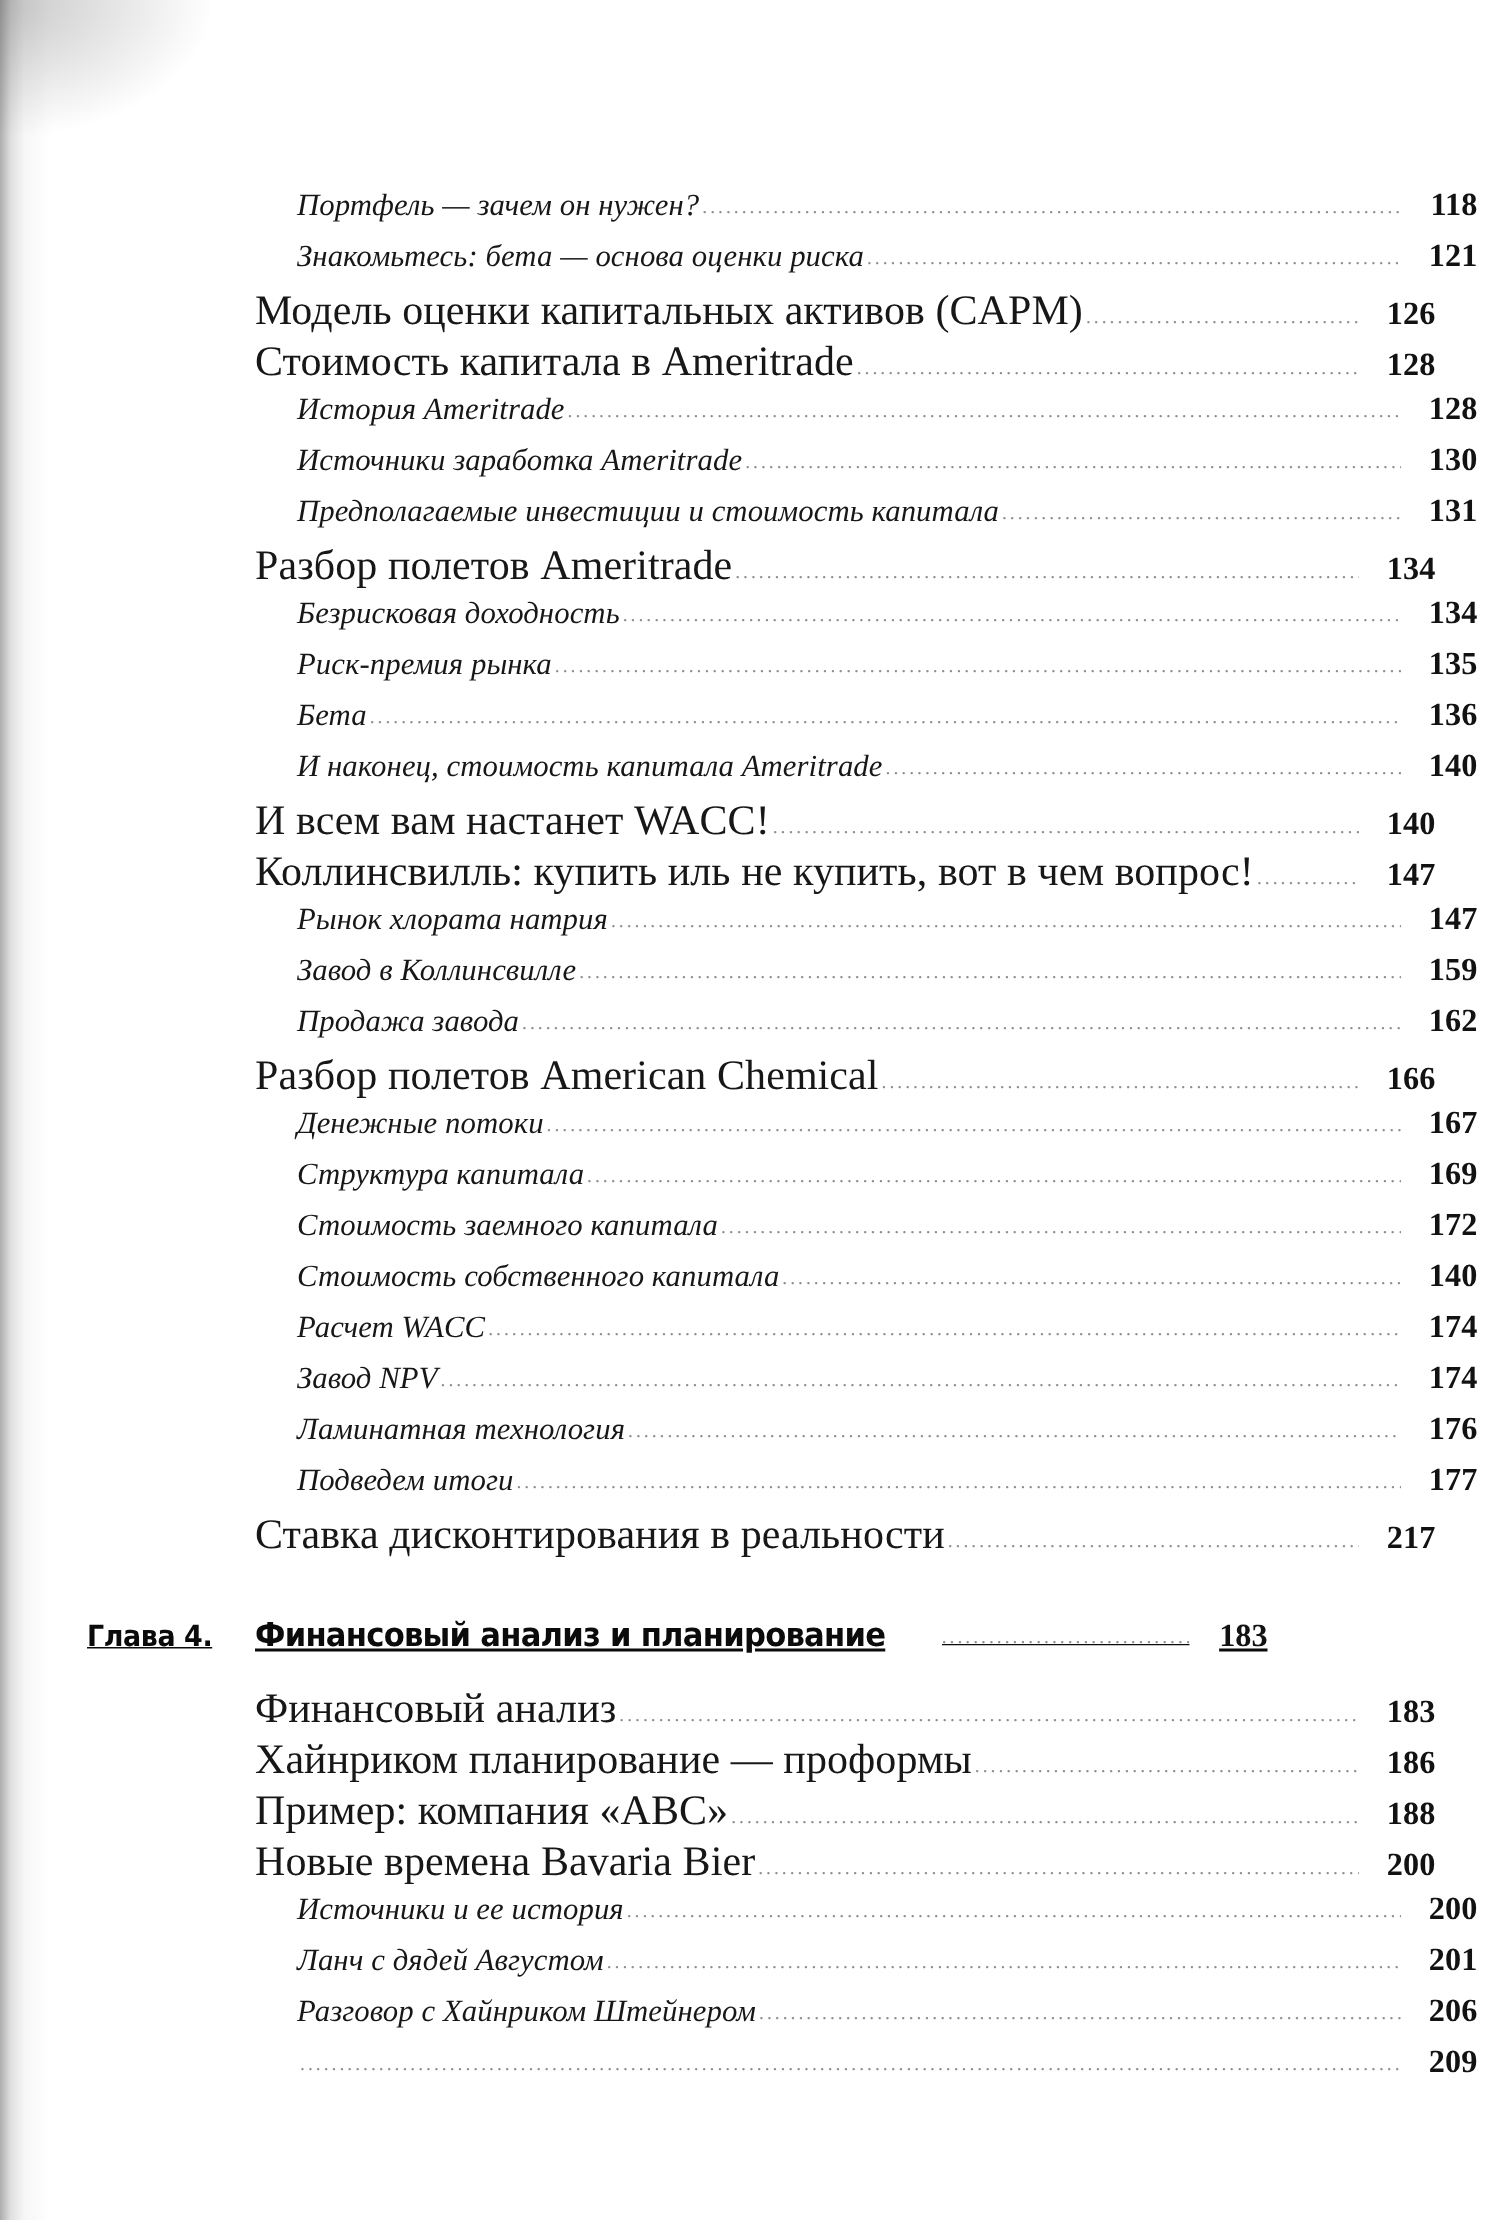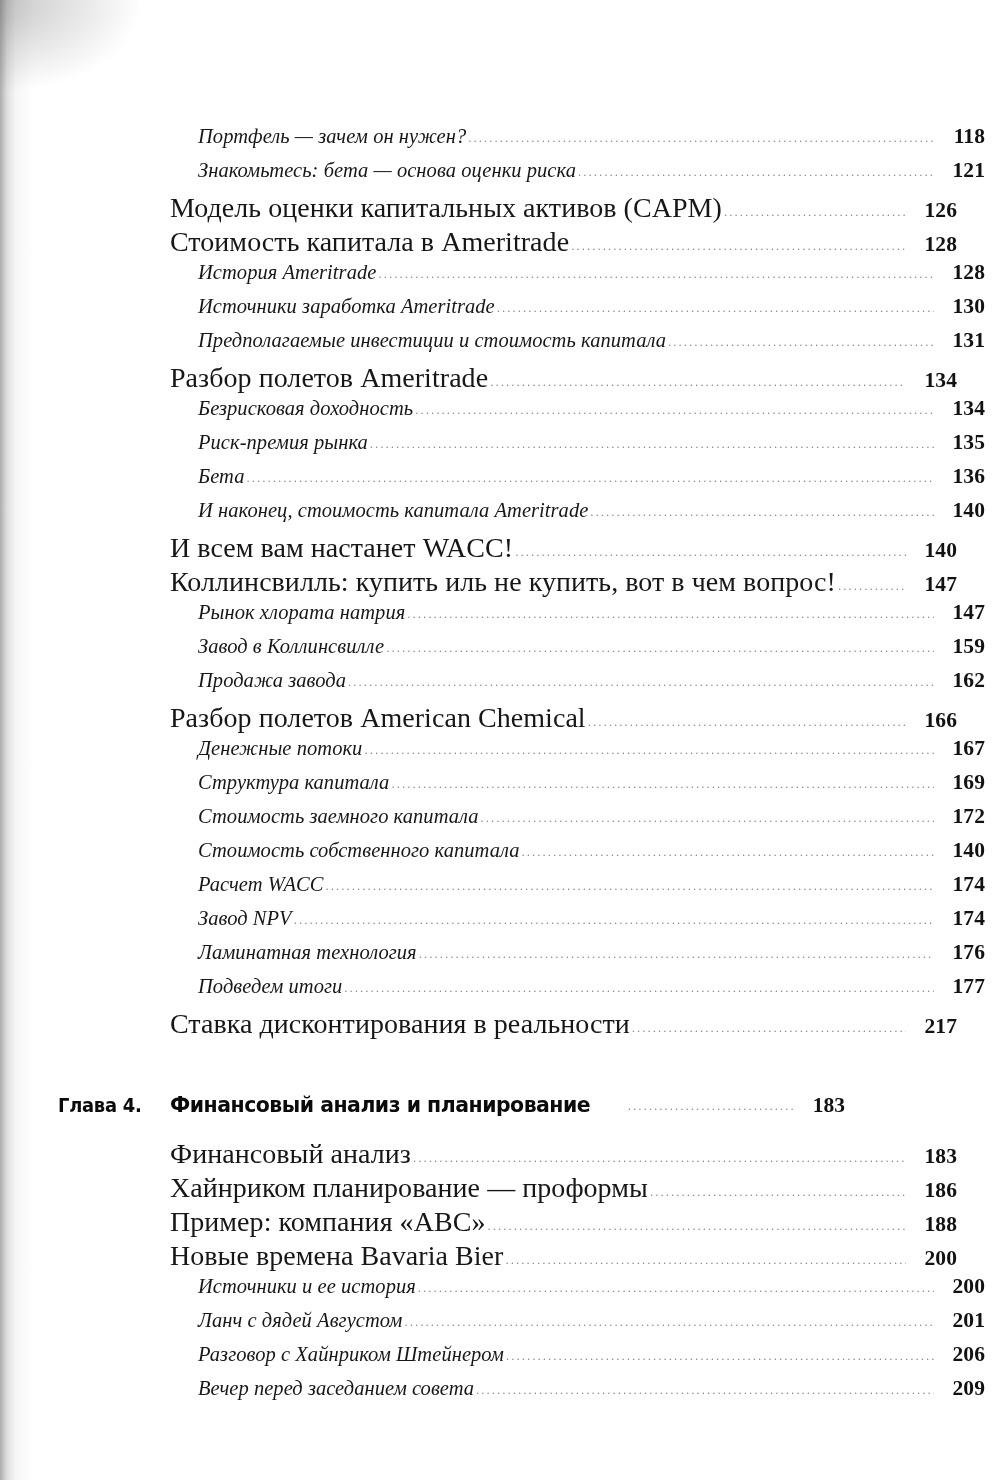--- a/index.html
+++ b/index.html
@@ -111,22 +111,23 @@
     font-weight: normal;
     letter-spacing: 0.05px;
   }
 
   
   .chapter-row {
     display: flex;
     align-items: baseline;
     width: 787px;
     height: 40px;
-    margin-top: 50px;
+    margin-top: 36px;
     color: #0b0b0b;
+    text-decoration: underline;
   }
   .chapter-row .chnum {
     flex: 0 0 112px;
     font-family: "DejaVu Sans", "Liberation Sans", sans-serif;
     font-weight: bold;
     font-size: 19.5px;
     letter-spacing: -0.3px;
     transform: scaleX(0.92);
     transform-origin: left center;
   }
@@ -345,18 +346,17 @@
         <span class="label">Ланч с дядей Августом</span>
         <span class="leader">........................................................................................................................................................................................................</span>
         <span class="pnum">201</span>
       </div>
       <div class="row lv2">
         <span class="label">Разговор с Хайнриком Штейнером</span>
         <span class="leader">........................................................................................................................................................................................................</span>
         <span class="pnum">206</span>
       </div>
       <div class="row lv2">
-        <span class="label">Вечер перед заседанием совета</span>
         <span class="leader">........................................................................................................................................................................................................</span>
         <span class="pnum">209</span>
       </div>
     </div>
 </div>
 
 </body></html>

